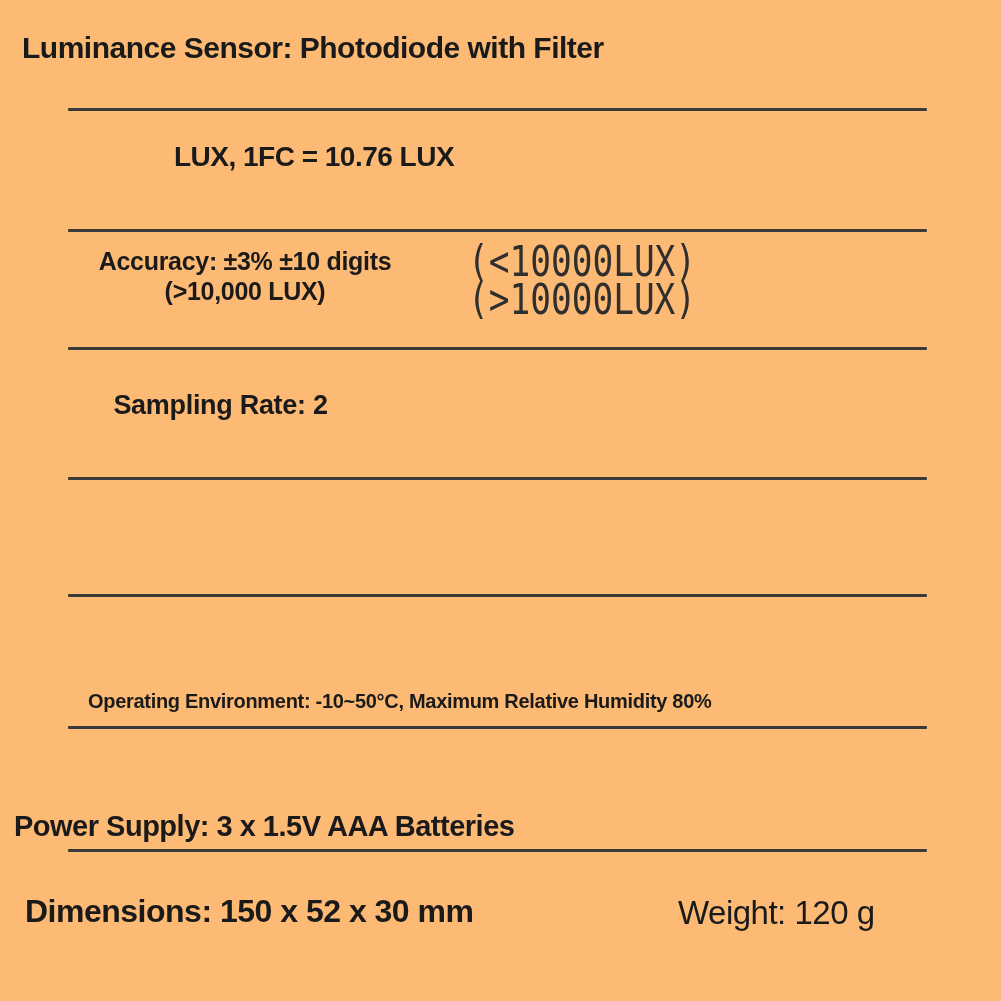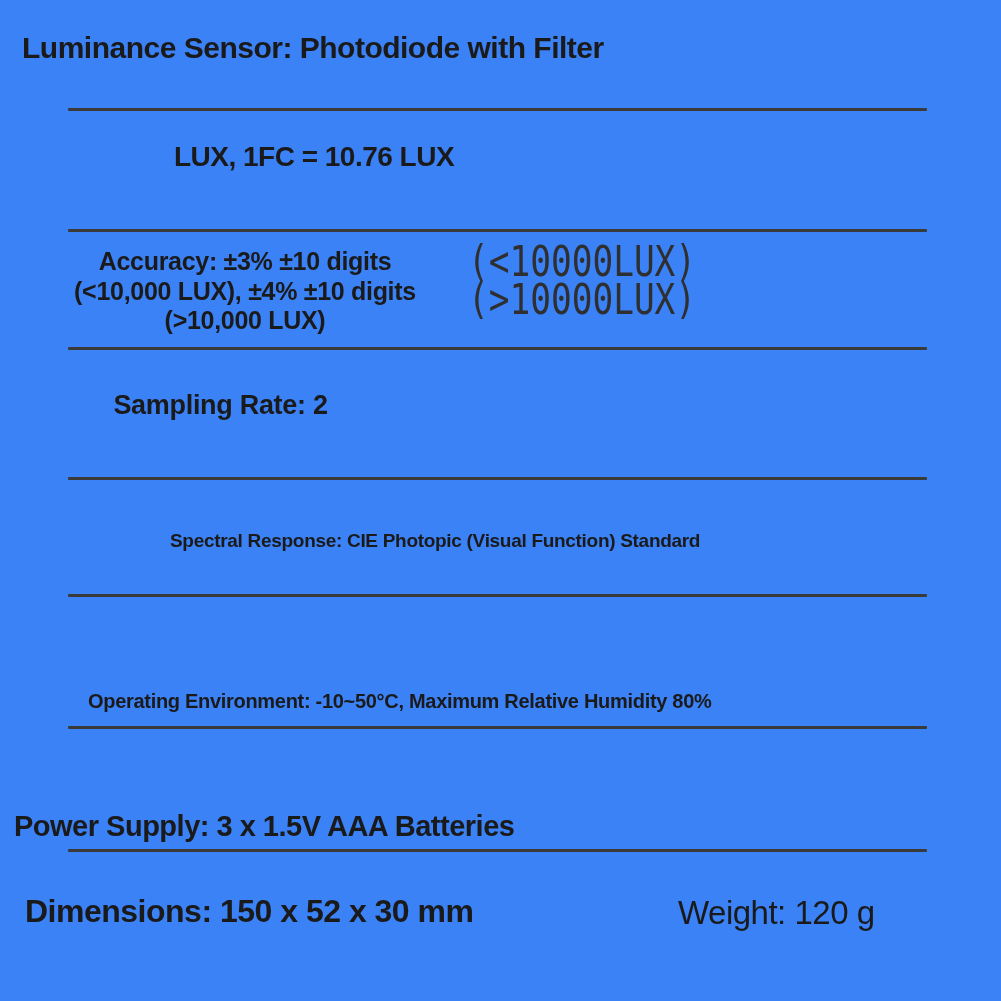--- a/index.html
+++ b/index.html
@@ -1,21 +1,21 @@
 <!DOCTYPE html>
 <html><head>
 <meta charset="utf-8">
 <style>
   * { margin: 0; padding: 0; box-sizing: border-box; }
   html, body { background: #ffffff; }
   .page {
     position: relative;
     width: 1001px;
     height: 1001px;
-    background: #3b82f6;
+    background: #fdba74;
     font-family: "Liberation Sans", sans-serif;
     color: #1a1a1a;
     overflow: hidden;
   }
   .rule {
     position: absolute;
     left: 68px;
     width: 859px;
     height: 3px;
     background: #3a3a3a;
@@ -136,38 +136,36 @@
   <div class="rule" style="top:108px"></div>
 
   <div class="measurement">
     <span class="l1">LUX, 1FC = 10.76 LUX</span>
   </div>
 
   <div class="rule" style="top:229px"></div>
 
   <div class="accuracy">
     <span>Accuracy: ±3% ±10 digits</span>
-    <span>(&lt;10,000 LUX), ±4% ±10 digits</span>
     <span>(&gt;10,000 LUX)</span>
   </div>
 
   <div class="accuracy-note">
     <span>(&lt;10000LUX)</span>
     <span>(&gt;10000LUX)</span>
   </div>
 
   <div class="rule" style="top:347px"></div>
 
   <div class="sampling">
     <span>Sampling Rate: 2</span>
   </div>
 
   <div class="rule" style="top:477px"></div>
 
-  <div class="spectral">Spectral Response: CIE Photopic (Visual Function) Standard</div>
 
   <div class="rule" style="top:594px"></div>
 
   <div class="operating">Operating Environment: -10~50°C, Maximum Relative Humidity 80%</div>
 
   <div class="rule" style="top:726px"></div>
 
   <div class="power">Power Supply: 3 x 1.5V AAA Batteries</div>
 
   <div class="rule" style="top:849px"></div>

